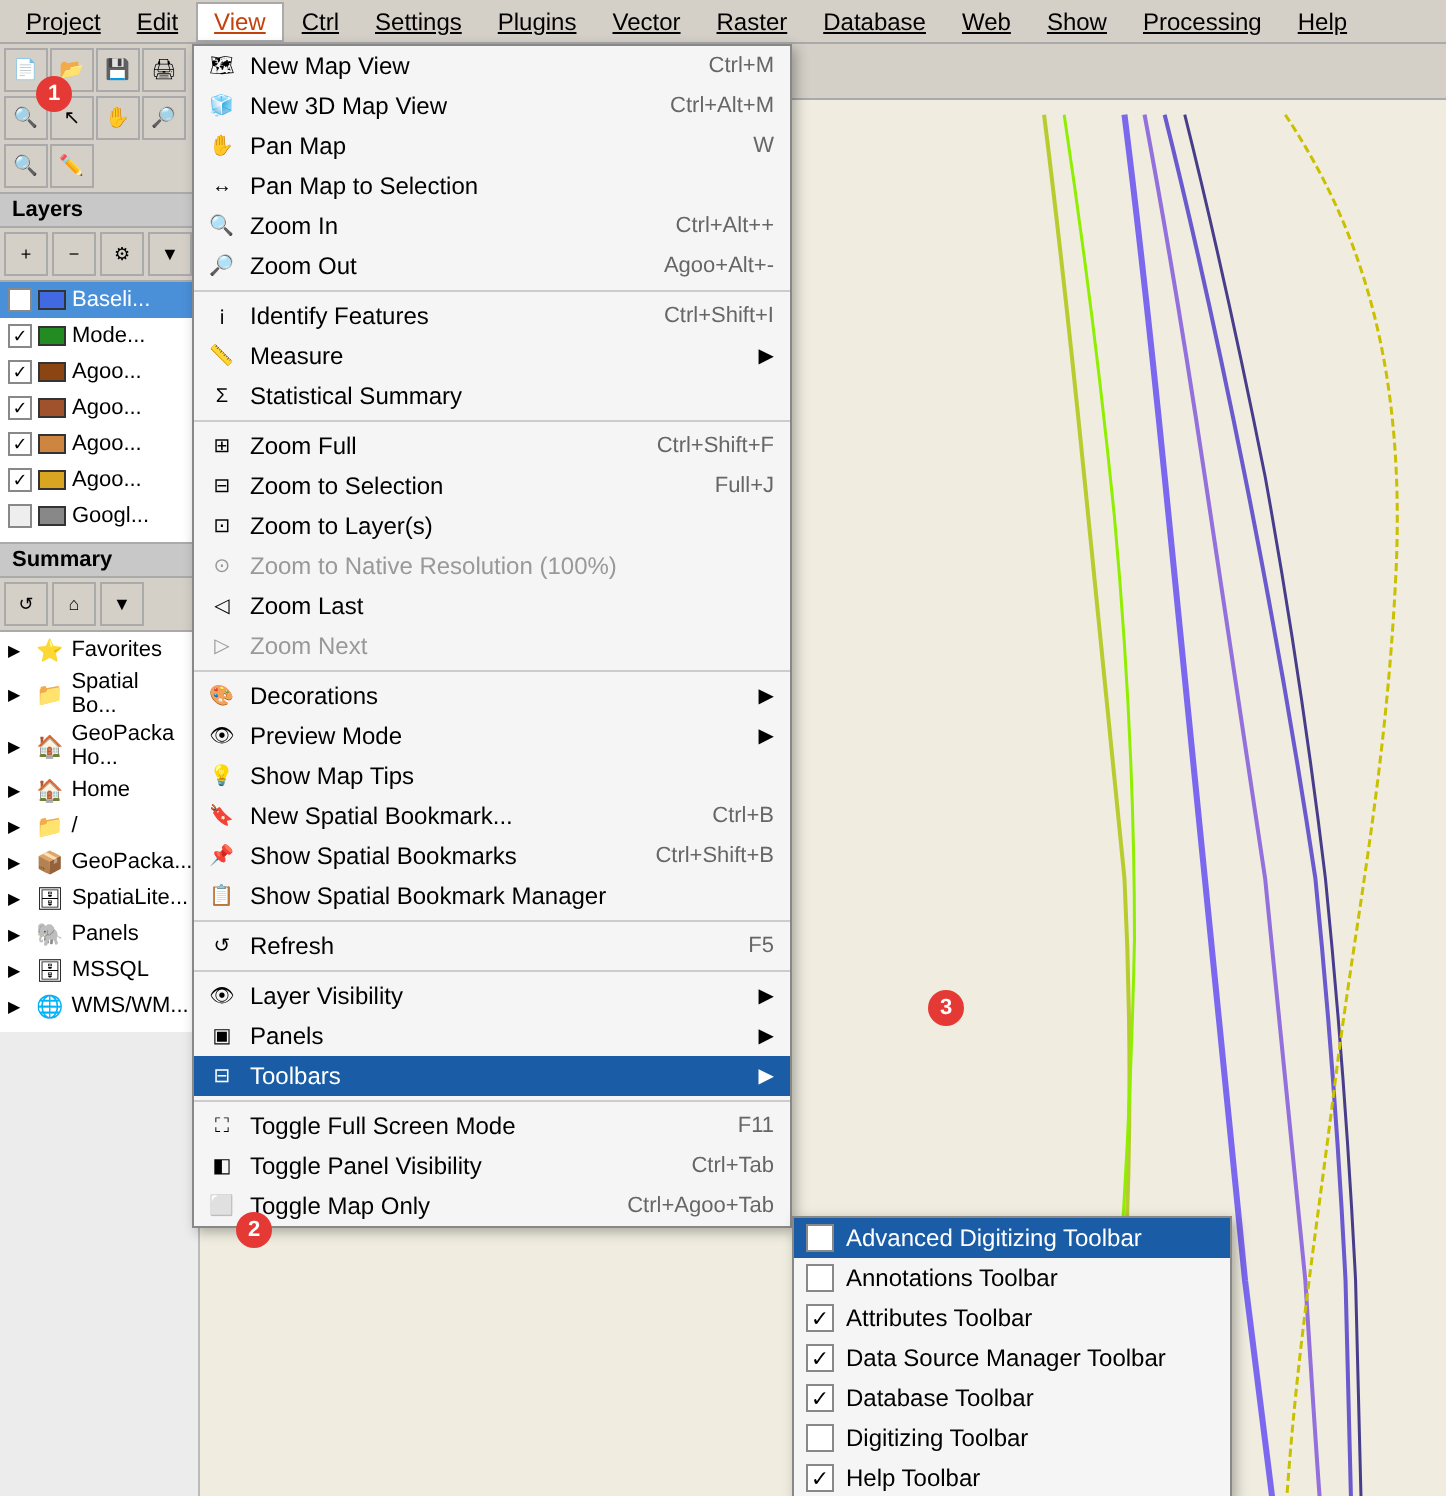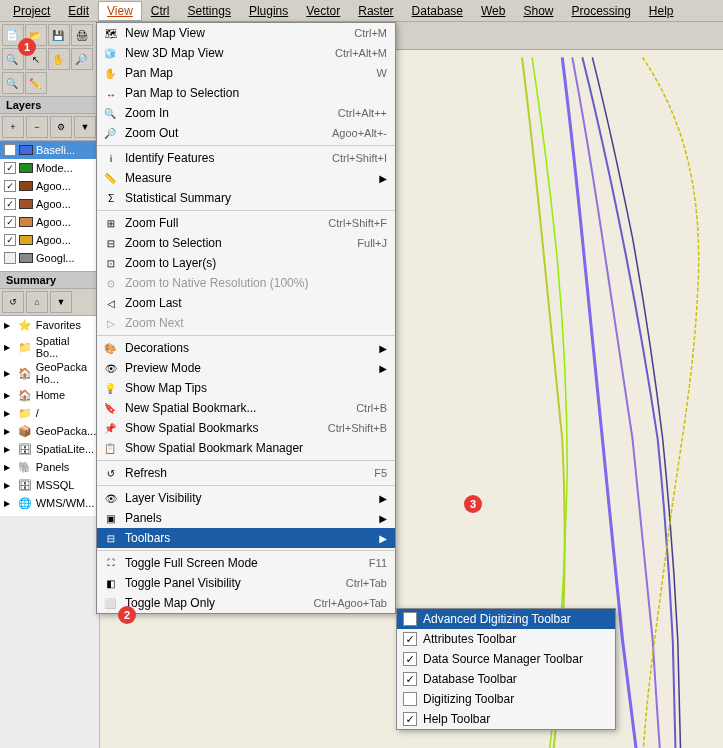--- a/index.html
+++ b/index.html
@@ -631,20 +631,24 @@
   <style>
     .toolbars-submenu {
       top: calc(22px + 586px) !important;
     }
   </style>
   <div class="menu-item" style="background:#1a5da6;color:white;padding-left:6px;">
     <div class="check-box" style="position:static;margin-right:6px;background:#fff;border:1px solid #888;width:14px;height:14px;display:inline-flex;align-items:center;justify-content:center;font-size:11px;flex-shrink:0;">✓</div>
     Advanced Digitizing Toolbar
   </div>
   <div class="menu-item" style="padding-left:6px;">
+    <div style="width:14px;height:14px;border:1px solid #888;background:#fff;display:inline-flex;align-items:center;justify-content:center;margin-right:6px;flex-shrink:0;"></div>
+    Annotations Toolbar
+  </div>
+  <div class="menu-item" style="padding-left:6px;">
     <div style="width:14px;height:14px;border:1px solid #888;background:#fff;display:inline-flex;align-items:center;justify-content:center;margin-right:6px;flex-shrink:0;font-size:11px;">✓</div>
     Attributes Toolbar
   </div>
   <div class="menu-item" style="padding-left:6px;">
     <div style="width:14px;height:14px;border:1px solid #888;background:#fff;display:inline-flex;align-items:center;justify-content:center;margin-right:6px;flex-shrink:0;font-size:11px;">✓</div>
     Data Source Manager Toolbar
   </div>
   <div class="menu-item" style="padding-left:6px;">
     <div style="width:14px;height:14px;border:1px solid #888;background:#fff;display:inline-flex;align-items:center;justify-content:center;margin-right:6px;flex-shrink:0;font-size:11px;">✓</div>
     Database Toolbar

